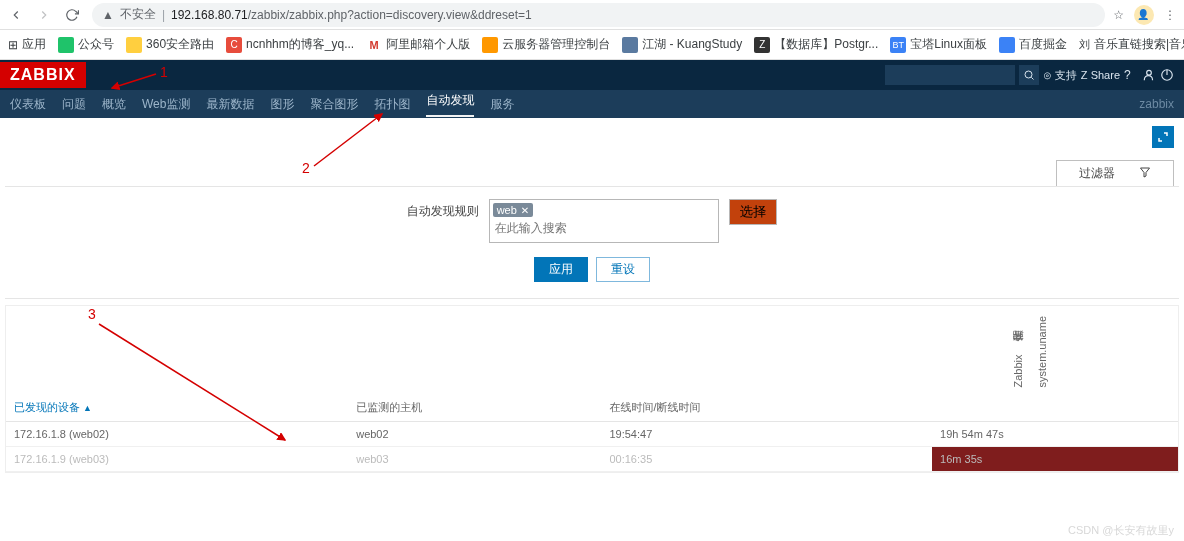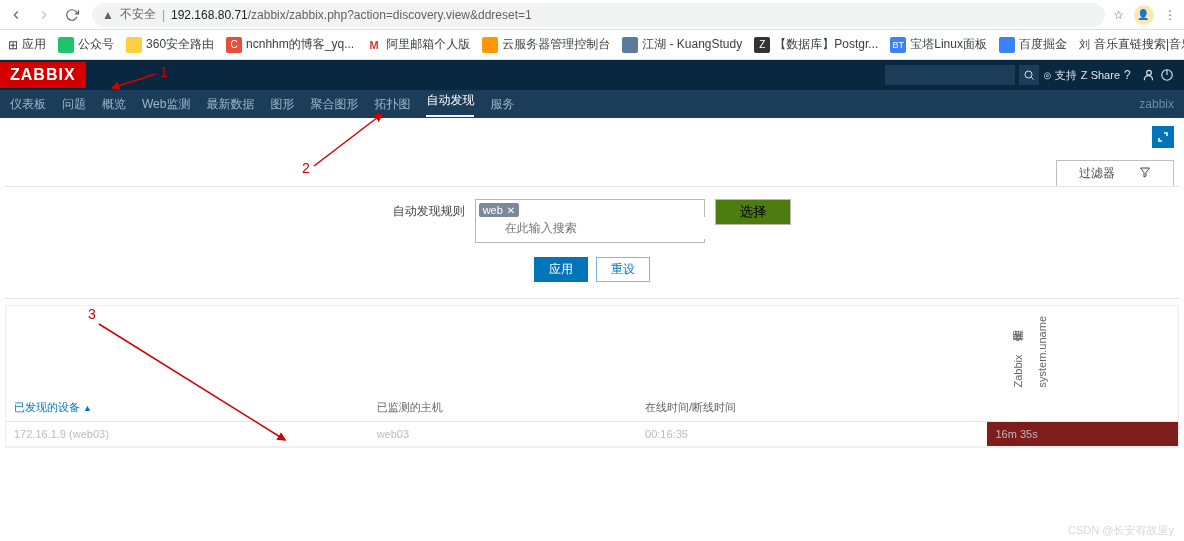--- a/index.html
+++ b/index.html
@@ -32,22 +32,22 @@
 .page-title { font-size:17px; color:#222; }
 .fs-btn { margin-left:auto; width:22px; height:22px; background:#0275b8; display:flex; align-items:center; justify-content:center; color:#fff; cursor:pointer; }
 .filter-bar { display:flex; justify-content:flex-end; align-items:center; padding:4px 10px 0 10px; }
 .filter-tab { border:1px solid #bfbfbf; border-bottom:none; padding:4px 22px; background:#fff; cursor:pointer; display:flex; align-items:center; gap:24px; }
 .filter-panel { background:#fff; border-top:1px solid #e5e5e5; border-bottom:1px solid #e5e5e5; padding:12px 0 16px 0; margin:0 5px; }
 .filter-row { display:flex; align-items:flex-start; justify-content:center; gap:10px; }
 .filter-label { padding-top:4px; color:#444; }
 .multiselect { width:230px; border:1px solid #b7b7b7; padding:3px; }
 .tag { display:inline-flex; align-items:center; background:#7a8a99; color:#fff; font-size:11px; padding:1px 4px; border-radius:2px; gap:4px; }
 .tag .x { cursor:pointer; font-size:10px; }
-.ms-input { width:100%; border:none; outline:none; font-size:12px; padding:4px 2px; color:#999;margin-left:24px; }
-.select-btn { border:1px solid #b7b7b7; background:#4d7c0f; padding:3px 24px; cursor:pointer; }
+.ms-input { width:100%; border:none; outline:none; font-size:12px; padding:4px 2px; color:#999; }
+.select-btn { border:1px solid #b7b7b7; background:#c2410c; padding:3px 10px; cursor:pointer; }
 .filter-actions { display:flex; justify-content:center; gap:8px; margin-top:14px; }
 .btn-primary { background:#0275b8; color:#fff; border:1px solid #0275b8; padding:3px 14px; cursor:pointer; font-size:12px; }
 .btn-default { background:#fff; color:#0275b8; border:1px solid #7fb8dd; padding:3px 14px; cursor:pointer; font-size:12px; }
 .result-area { margin:6px 5px 0 5px; border:1px solid #eee; position:relative; }
 .vert-labels { position:absolute; right:130px; top:10px; display:flex; gap:10px; }
 .vlabel { writing-mode:vertical-rl; transform:rotate(180deg); color:#666; font-size:11px; }
 .table { width:100%; border-collapse:collapse; margin-top:88px; font-size:11px; }
 .table th { text-align:left; color:#0275b8; font-weight:normal; padding:6px 8px; border-bottom:1px solid #e5e5e5; cursor:pointer; }
 .table th.muted { color:#666; cursor:default; }
 .group-row td { padding:6px 8px; border-bottom:1px solid #e5e5e5; font-weight:bold; color:#222; }
@@ -224,20 +224,26 @@
   <table class="table">
     <thead>
       <tr>
         <th><span>已发现的设备</span> <span style="font-size:9px">▲</span></th>
         <th class="muted">已监测的主机</th>
         <th class="muted">在线时间/断线时间</th>
         <th class="muted"></th>
       </tr>
     </thead>
     <tbody>
+      <tr class="data-row">
+        <td>172.16.1.8 (web02)</td>
+        <td>web02</td>
+        <td>19:54:47</td>
+        <td>19h 54m 47s</td>
+      </tr>
       <tr class="data-row disabled">
         <td>172.16.1.9 (web03)</td>
         <td>web03</td>
         <td>00:16:35</td>
         <td class="cell-danger">16m 35s</td>
       </tr>
     </tbody>
   </table>
 </div>
 

